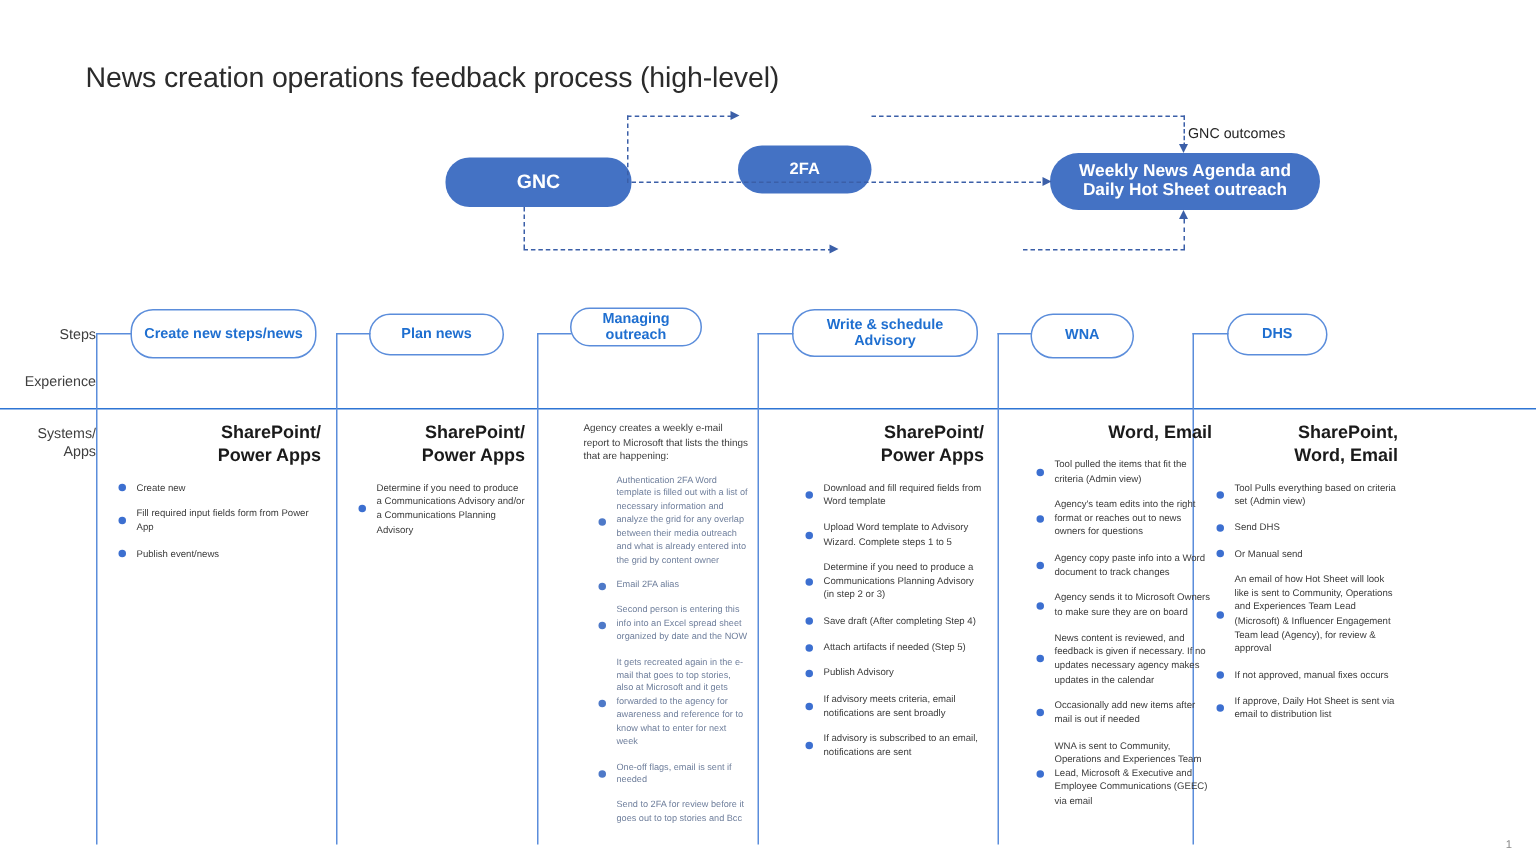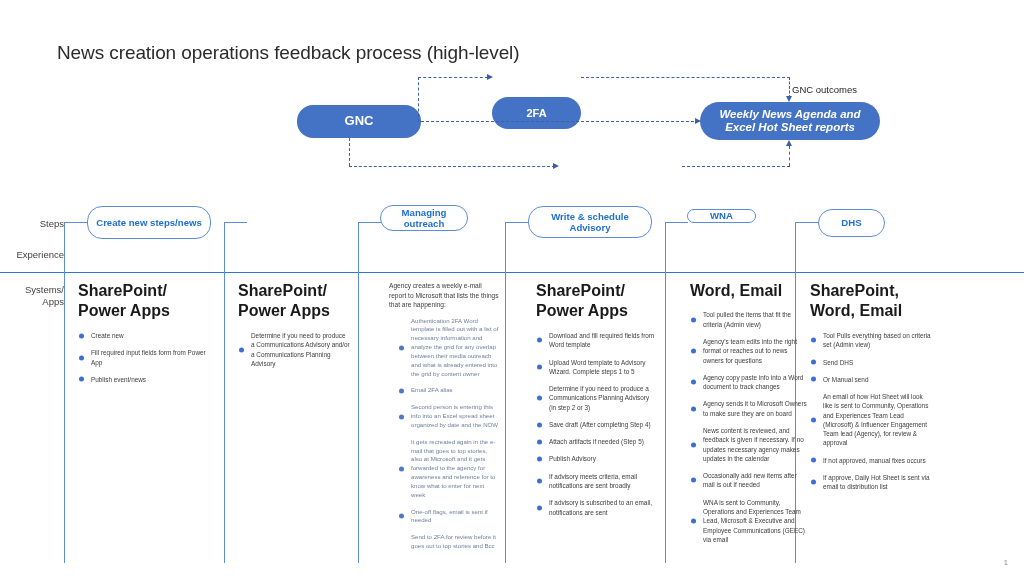--- a/index.html
+++ b/index.html
@@ -21,21 +21,21 @@
   
   .node{
     position:absolute;background:#4472c4;color:#ffffff;
     border-radius:17px;display:flex;align-items:center;justify-content:center;
     text-align:center;font-weight:700;line-height:1.15;
     box-sizing:border-box;
   }
   #node-gnc{left:297px;top:105px;width:124px;height:33px;font-size:13px;border-radius:16px;}
   #node-2fa{left:492px;top:70px;width:89px;height:32px;font-size:11px;border-radius:16px;margin-top:27px;}
   #node-comms{left:560px;top:150px;width:122px;height:32px;font-size:12px;border-radius:16px;}
-  #node-weekly{left:700px;top:102px;width:180px;height:38px;font-size:11.5px;border-radius:19px;padding:0 7px;font-style:italic;}
+  #node-weekly{left:700px;top:102px;width:180px;height:38px;font-size:11.5px;border-radius:19px;padding:0 7px;}
   #node-weekly span{display:block;}
 
   .gnc-outcomes{
     position:absolute;left:792px;top:84px;font-size:9.5px;color:#262626;white-space:nowrap;
   }
 
   
   .dash-h{position:absolute;height:0;border-top:1.3px dashed #3b5fa8;}
   .dash-v{position:absolute;width:0;border-left:1.3px dashed #3b5fa8;}
   .arrow{position:absolute;width:0;height:0;}
@@ -62,21 +62,21 @@
     color:#1f6fd0;font-size:9.6px;font-weight:700;text-align:center;
     display:flex;align-items:center;justify-content:center;line-height:1.2;
     box-sizing:border-box;padding:0 6px;
   }
   .conn-h{position:absolute;border-top:1.3px solid #5b8ddb;height:0;}
   .colrule{position:absolute;border-left:1.3px solid #5b8ddb;width:0;}
 
   
   .col{position:absolute;top:281px;}
   .col-title{
-    font-size:16px;font-weight:700;color:#1a1a1a;line-height:1.28;margin-bottom:9px;white-space:pre-line;
+    font-size:12px;font-weight:700;color:#1a1a1a;line-height:1.28;margin-bottom:9px;white-space:pre-line;text-align:right;
   }
   .bullets{position:relative;}
   .bullet{position:relative;padding-left:13px;margin-bottom:8px;font-size:6.4px;line-height:1.45;color:#3c3c3c;}
   .bullet .dot{
     position:absolute;left:1px;top:50%;transform:translateY(-50%);
     width:5px;height:5px;border-radius:50%;background:#3c6fd0;
   }
   .bullet.sub{padding-left:22px;color:#6f7f9c;font-size:6.1px;}
   .bullet.sub .dot{left:10px;background:#4e79c8;}
   .lead{font-size:6.6px;line-height:1.45;color:#3c3c3c;margin-bottom:7px;}
@@ -88,21 +88,21 @@
 
 <div id="slide">
 
   <div class="slide-title">News creation operations feedback process (high-level)</div>
 
   <div class="node" id="node-gnc">GNC</div>
   <div class="node" id="node-2fa">2FA</div>
   <div class="node" id="node-weekly">
     <div>
       <span>Weekly News Agenda and</span>
-      <span>Excel Hot Sheet reports</span>
+      <span>Daily Hot Sheet outreach</span>
     </div>
   </div>
   <div class="gnc-outcomes">GNC outcomes</div>
 
   <div class="dash-h" style="left:421px;top:121px;width:278px;"></div>
   <div class="arrow right" style="left:695px;top:117.5px;"></div>
 
   <div class="dash-v" style="left:418px;top:77px;height:45px;"></div>
   <div class="dash-h" style="left:418px;top:77px;width:70px;"></div>
   <div class="arrow right" style="left:487px;top:73.5px;"></div>
@@ -120,25 +120,26 @@
   <div class="arrow up" style="left:785.5px;top:140px;"></div>
 
   <div class="lane-label" id="lane-steps">Steps</div>
   <div class="lane-label" id="lane-exp">Experience</div>
   <div class="lane-label" id="lane-sys">Systems/
 Apps</div>
   <div class="lane-divider" id="div-mid"></div>
 
   <div class="pill" style="left:87px;top:206px;width:124px;height:33px;">Create new
 steps/news</div>
+  <div class="pill" style="left:246px;top:209px;width:90px;height:28px;">Plan news</div>
   <div class="pill" style="left:380px;top:205px;width:88px;height:26px;">Managing
 outreach</div>
   <div class="pill" style="left:528px;top:206px;width:124px;height:32px;">Write &amp; schedule
 Advisory</div>
-  <div class="pill" style="left:687px;top:209px;width:69px;height:14px;">WNA</div>
+  <div class="pill" style="left:687px;top:209px;width:69px;height:30px;">WNA</div>
   <div class="pill" style="left:818px;top:209px;width:67px;height:28px;">DHS</div>
 
   <div class="conn-h" style="left:64px;top:222px;width:24px;"></div>
   <div class="colrule" style="left:64px;top:222px;height:51px;"></div>
   <div class="conn-h" style="left:224px;top:222px;width:23px;"></div>
   <div class="colrule" style="left:224px;top:222px;height:51px;"></div>
   <div class="conn-h" style="left:358px;top:222px;width:23px;"></div>
   <div class="colrule" style="left:358px;top:222px;height:51px;"></div>
   <div class="conn-h" style="left:505px;top:222px;width:24px;"></div>
   <div class="colrule" style="left:505px;top:222px;height:51px;"></div>

